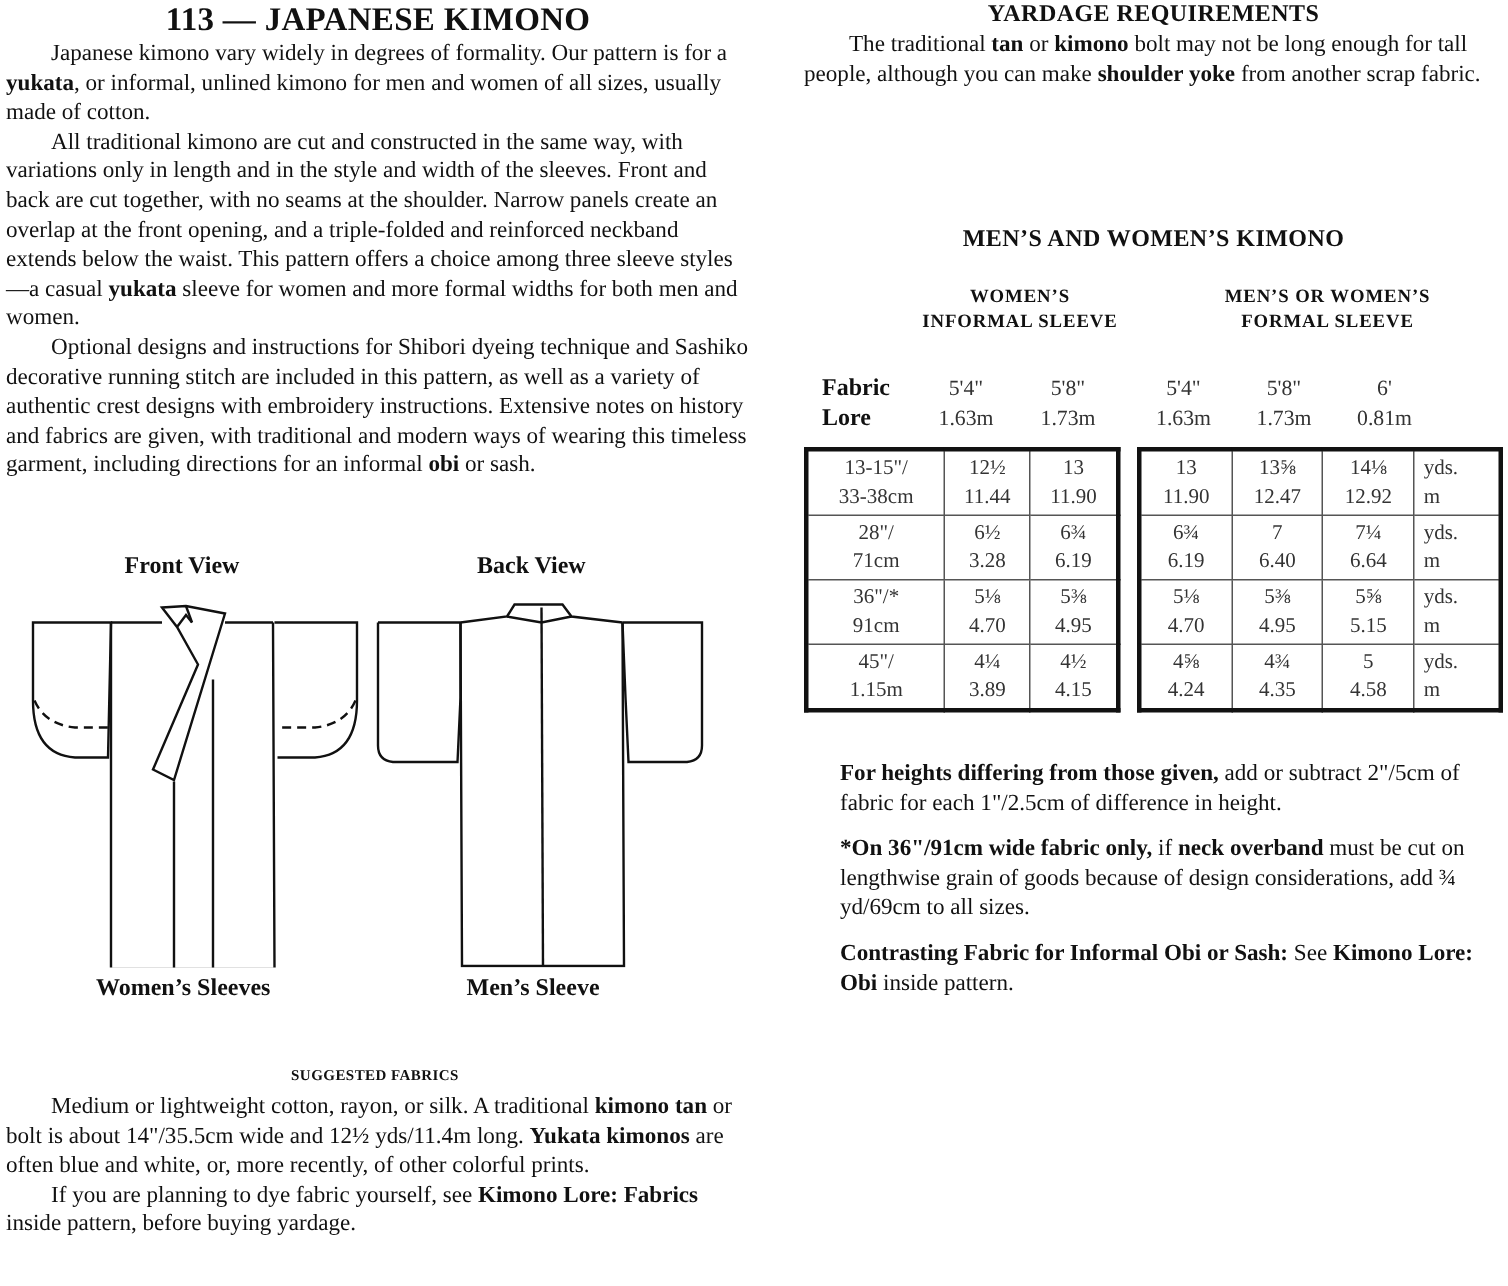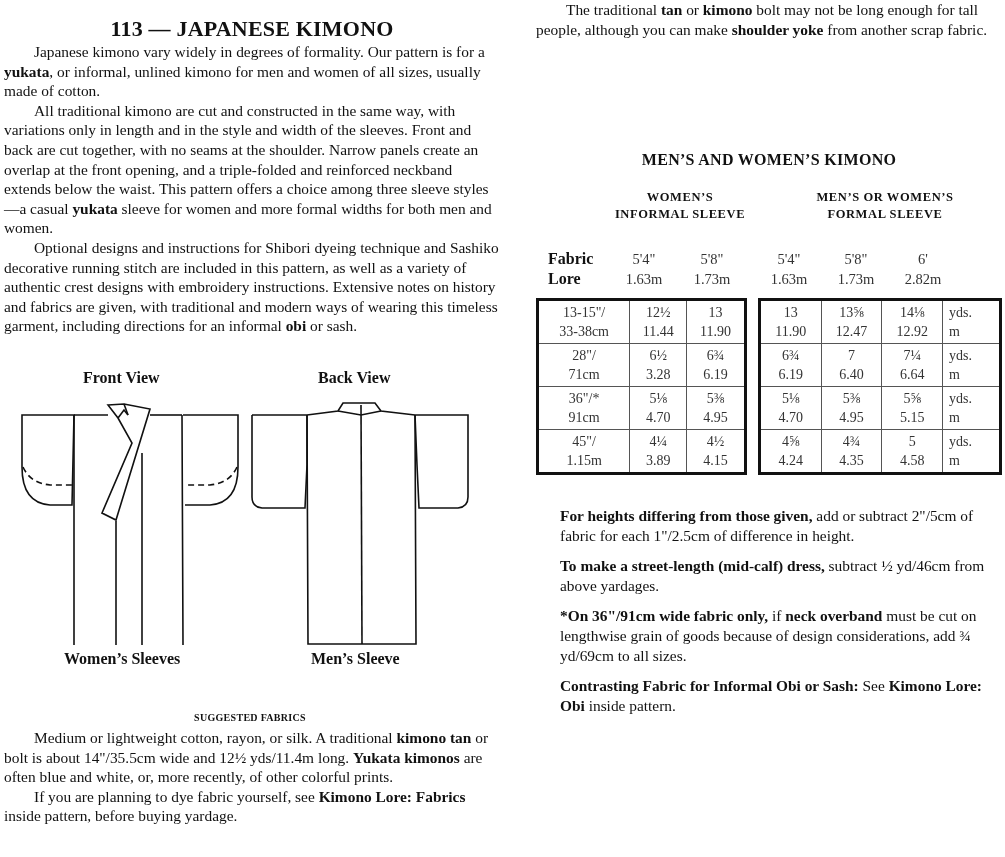--- a/index.html
+++ b/index.html
@@ -5,21 +5,21 @@
   html, body { margin:0; padding:0; background:#ffffff; }
   body {
     width:1005px; height:857px; position:relative; overflow:hidden;
     font-family: "Liberation Serif", "DejaVu Serif", serif;
     color:#111;
   }
   .col { position:absolute; top:0; }
   .left { left:4px; width:496px; }
   h1.title {
     margin:0; font-size:22px; font-weight:bold; text-align:center;
-    line-height:26px; letter-spacing:0.2px; padding-top:16px;
+    line-height:26px; letter-spacing:0.2px; padding-top:0px;
   }
   p { margin:0; font-size:15.4px; line-height:19.6px; }
   p.indent { text-indent:30px; }
   b { font-weight:bold; }
   .sec-head {
     text-align:center; font-weight:bold; font-size:10px; line-height:20px;
     letter-spacing:0.3px;
   }
   .drawings { position:absolute; left:0; top:365px; width:500px; height:320px; }
   .view-label { position:absolute; font-weight:bold; font-size:16px; }
@@ -86,20 +86,21 @@
   <span class="view-label" style="left:311px;top:285px;">Men’s Sleeve</span>
 </div>
 
 <div class="fabrics">
   <div class="sec-head">SUGGESTED FABRICS</div>
   <p class="indent rich"><span>Medium or lightweight cotton, rayon, or silk. A traditional </span><b>kimono tan</b><span> or bolt is about 14"/35.5cm wide and 12½ yds/11.4m long. </span><b>Yukata kimonos</b><span> are often blue and white, or, more recently, of other colorful prints.</span></p>
   <p class="indent rich"><span>If you are planning to dye fabric yourself, see </span><b>Kimono Lore: Fabrics</b><span> inside pattern, before buying yardage.</span></p>
 </div>
 
 <div class="yard">
+  <div class="sec-head" style="font-size:16px;line-height:20px;">YARDAGE REQUIREMENTS</div>
   <p class="indent rich"><span>The traditional </span><b>tan</b><span> or </span><b>kimono</b><span> bolt may not be long enough for tall people, although you can make </span><b>shoulder yoke</b><span> from another scrap fabric.</span></p>
 </div>
 
 <div class="kimono-head">MEN’S AND WOMEN’S KIMONO</div>
 
 <div class="sleeve-head" style="left:600px;top:189px;width:160px;">
   <div>WOMEN’S</div>
   <div>INFORMAL SLEEVE</div>
 </div>
 <div class="sleeve-head" style="left:800px;top:189px;width:170px;">
@@ -123,21 +124,21 @@
 <div class="fw-val" style="left:759px;">
     <div>5'4"</div>
     <div>1.63m</div>
   </div>
 <div class="fw-val" style="left:826px;">
     <div>5'8"</div>
     <div>1.73m</div>
   </div>
 <div class="fw-val" style="left:893px;">
     <div>6'</div>
-    <div>2.82m</div>
+    <div>0.81m</div>
   </div>
 
 <table class="yt" style="left:536px;top:298px;width:211px;">
   <tbody id="tbl-informal">
       <tr>
         <td>
           <div>13-15"/</div>
           <div>33-38cm</div>
         </td>
         <td>
@@ -265,16 +266,15 @@
         <td class="unit">
           <div>yds.</div>
           <div>m</div>
         </td>
       </tr>
     </tbody>
 </table>
 
 <div class="notes">
   <p class="rich"><b>For heights differing from those given,</b><span> add or subtract 2"/5cm of fabric for each 1"/2.5cm of difference in height.</span></p>
-  <p class="rich"><b>To make a street-length (mid-calf) dress,</b><span> subtract ½ yd/46cm from above yardages.</span></p>
   <p class="rich"><b>*On 36"/91cm wide fabric only,</b><span> if </span><b>neck overband</b><span> must be cut on lengthwise grain of goods because of design considerations, add ¾ yd/69cm to all sizes.</span></p>
   <p class="rich"><b>Contrasting Fabric for Informal Obi or Sash:</b><span> See </span><b>Kimono Lore: Obi</b><span> inside pattern.</span></p>
 </div>
 
 </body></html>

